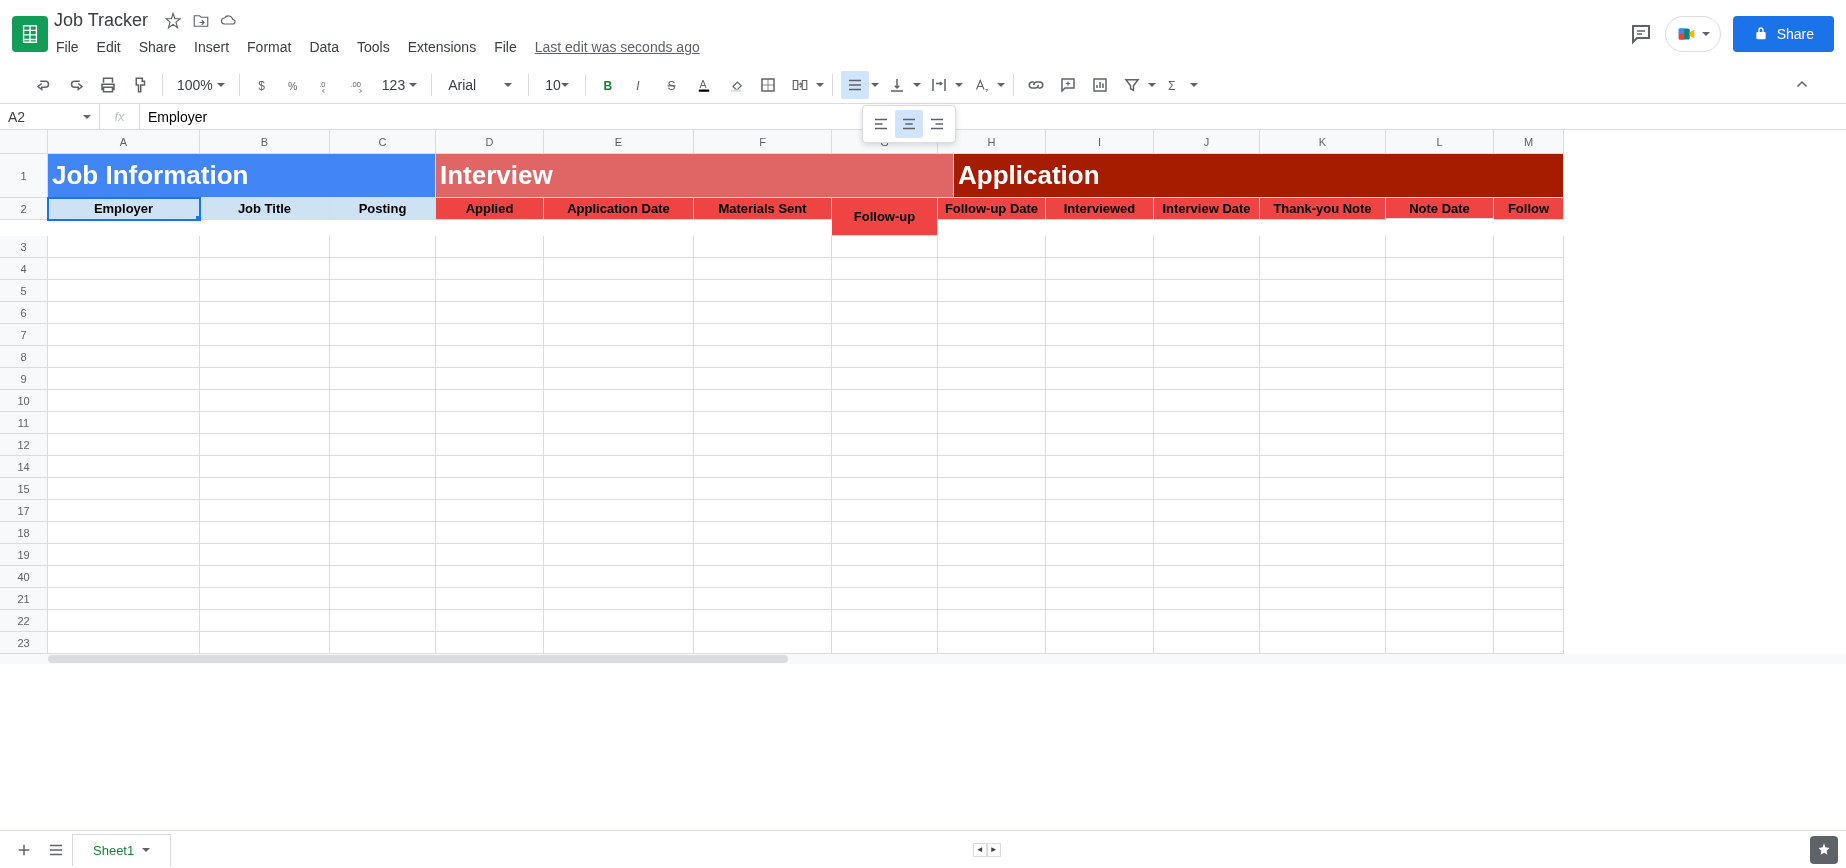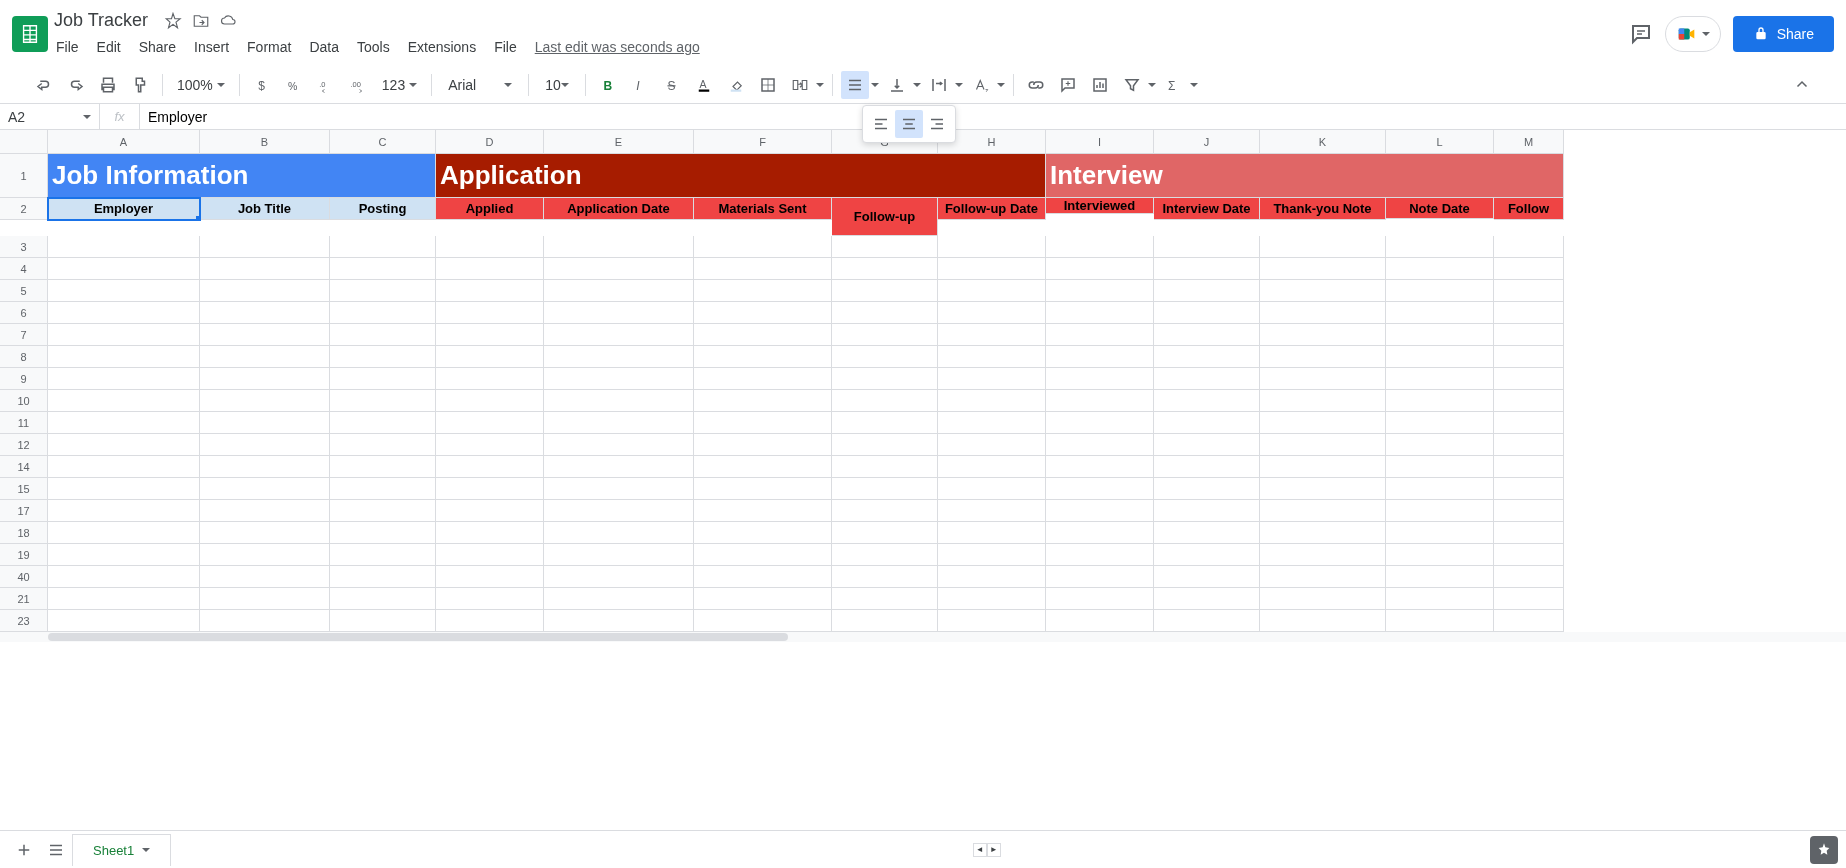--- a/index.html
+++ b/index.html
@@ -330,34 +330,34 @@
         <div class="col-h" style="width:108px">H</div>
         <div class="col-h" style="width:108px">I</div>
         <div class="col-h" style="width:106px">J</div>
         <div class="col-h" style="width:126px">K</div>
         <div class="col-h" style="width:108px">L</div>
         <div class="col-h" style="width:70px">M</div>
       </div>
       <div class="row">
         <div class="row-h" style="height:44px">1</div>
         <div class="cell section-blue" style="width:388px;height:44px">Job Information</div>
+        <div class="cell section-pink" style="width:518px;height:44px">Interview</div>
         <div class="cell section-red" style="width:610px;height:44px">Application</div>
-        <div class="cell section-pink" style="width:518px;height:44px">Interview</div>
       </div>
       <div class="row">
         <div class="row-h" style="height:22px">2</div>
         <div class="cell hdr-blue selected-cell" style="width:152px;height:22px">Employer</div>
         <div class="cell hdr-blue" style="width:130px;height:22px">Job Title</div>
         <div class="cell hdr-blue" style="width:106px;height:22px">Posting</div>
         <div class="cell hdr-pink" style="width:108px;height:22px">Applied</div>
         <div class="cell hdr-pink" style="width:150px;height:22px">Application Date</div>
         <div class="cell hdr-pink" style="width:138px;height:22px">Materials Sent</div>
         <div class="cell hdr-pink" style="width:106px;height:38px">Follow-up</div>
         <div class="cell hdr-pink" style="width:108px;height:22px">Follow-up Date</div>
-        <div class="cell hdr-pink" style="width:108px;height:16px">Interviewed</div>
+        <div class="cell hdr-pink" style="width:108px;height:22px">Interviewed</div>
         <div class="cell hdr-pink" style="width:106px;height:22px">Interview Date</div>
         <div class="cell hdr-pink" style="width:126px;height:22px">Thank-you Note</div>
         <div class="cell hdr-pink" style="width:108px;height:21px">Note Date</div>
         <div class="cell hdr-pink" style="width:70px;height:22px">Follow</div>
       </div>
       <div class="row">
         <div class="row-h" style="height:22px">3</div>
         <div class="cell" style="width:152px;height:22px"></div>
         <div class="cell" style="width:130px;height:22px"></div>
         <div class="cell" style="width:106px;height:22px"></div>
@@ -607,20 +607,36 @@
         <div class="cell" style="width:106px;height:22px"></div>
         <div class="cell" style="width:108px;height:22px"></div>
         <div class="cell" style="width:108px;height:22px"></div>
         <div class="cell" style="width:106px;height:22px"></div>
         <div class="cell" style="width:126px;height:22px"></div>
         <div class="cell" style="width:108px;height:22px"></div>
         <div class="cell" style="width:70px;height:22px"></div>
       </div>
       <div class="row">
         <div class="row-h" style="height:22px">21</div>
+        <div class="cell" style="width:152px;height:22px"></div>
+        <div class="cell" style="width:130px;height:22px"></div>
+        <div class="cell" style="width:106px;height:22px"></div>
+        <div class="cell" style="width:108px;height:22px"></div>
+        <div class="cell" style="width:150px;height:22px"></div>
+        <div class="cell" style="width:138px;height:22px"></div>
+        <div class="cell" style="width:106px;height:22px"></div>
+        <div class="cell" style="width:108px;height:22px"></div>
+        <div class="cell" style="width:108px;height:22px"></div>
+        <div class="cell" style="width:106px;height:22px"></div>
+        <div class="cell" style="width:126px;height:22px"></div>
+        <div class="cell" style="width:108px;height:22px"></div>
+        <div class="cell" style="width:70px;height:22px"></div>
+      </div>
+      <div class="row">
+        <div class="row-h" style="height:22px">22</div>
         <div class="cell" style="width:152px;height:22px"></div>
         <div class="cell" style="width:130px;height:22px"></div>
         <div class="cell" style="width:106px;height:22px"></div>
         <div class="cell" style="width:108px;height:22px"></div>
         <div class="cell" style="width:150px;height:22px"></div>
         <div class="cell" style="width:138px;height:22px"></div>
         <div class="cell" style="width:106px;height:22px"></div>
         <div class="cell" style="width:108px;height:22px"></div>
         <div class="cell" style="width:108px;height:22px"></div>
         <div class="cell" style="width:106px;height:22px"></div>

